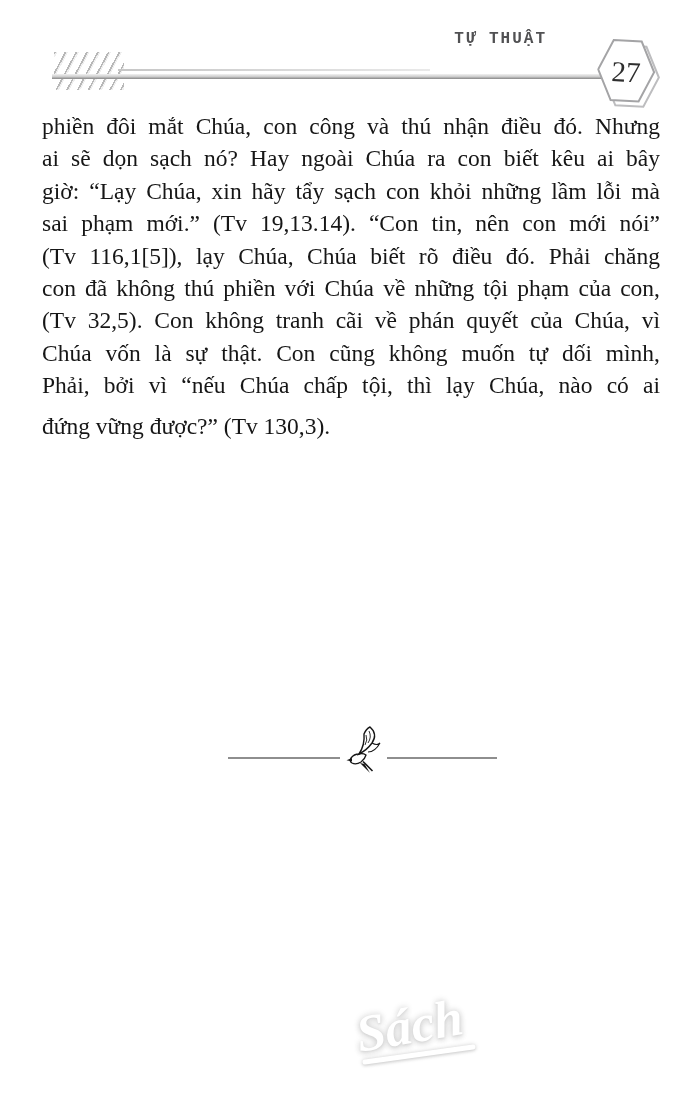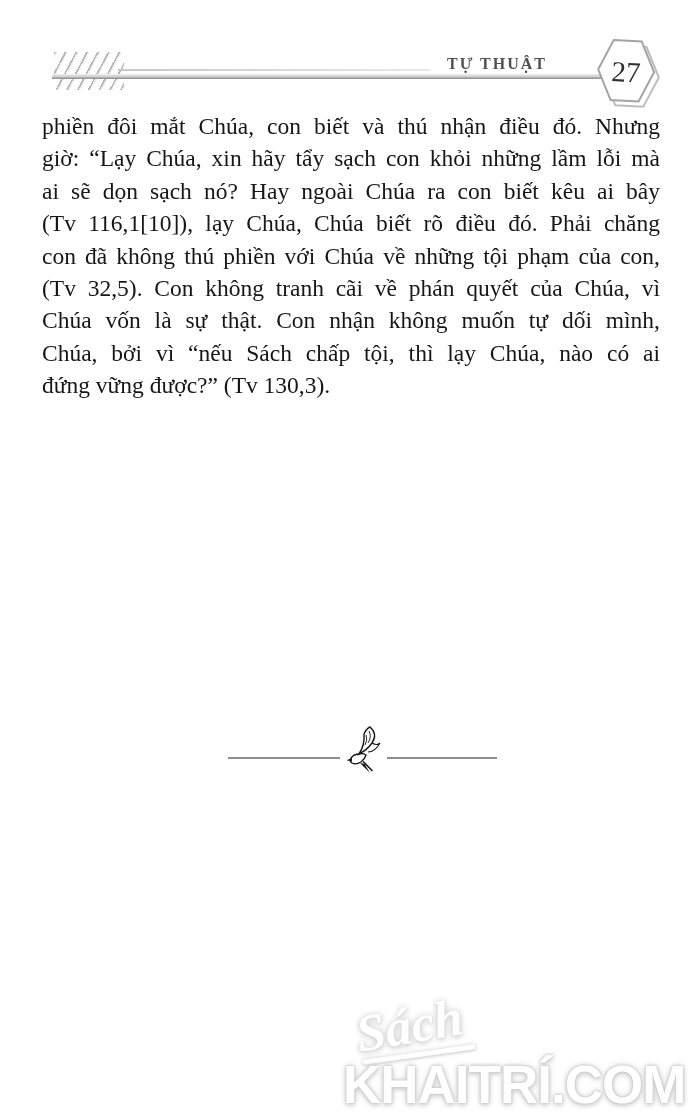--- a/index.html
+++ b/index.html
@@ -19,22 +19,22 @@
   }
   .rule-light{
     position:absolute;left:118px;top:69px;width:312px;height:1.6px;
     background:linear-gradient(90deg,#c6c6c6,#e9e9e9);
   }
   .rule-main{
     position:absolute;left:52px;top:74px;width:556px;height:4.5px;
     background:linear-gradient(180deg,#f1f1f1 0%,#cfcfcf 50%,#878787 100%);
   }
   .header-title{
-    position:absolute;right:153px;top:55px;
-    font-family:Liberation Serif, serif;
+    position:absolute;right:153px;top:30px;
+    font-family:Liberation Mono, monospace;
     font-weight:bold;font-size:16px;letter-spacing:2px;
     color:#515153;
   }
   .hex-badge{
     position:absolute;left:597px;top:39px;width:66px;height:70px;
     transform:rotate(3deg);
   }
   .hex-badge svg{position:absolute;left:0;top:0;}
   .hex-num{
     position:absolute;left:0;top:1px;width:58px;height:64px;
@@ -45,21 +45,21 @@
 
   
   .body-text{
     position:absolute;left:42px;top:110px;width:618px;
     font-size:23.5px;line-height:32.4px;color:#161616;
   }
   .text-line{
     text-align:justify;text-align-last:justify;text-justify:inter-word;
     white-space:nowrap;height:32.4px;overflow:visible;
   }
-  .text-line.last{text-align-last:left;}
+  .text-line.last{text-align-last:left;margin-top:8px;}
 
   
   .divider{position:absolute;left:228px;top:726px;width:270px;height:50px;}
   .div-line{position:absolute;top:31px;height:2px;background:#8e8e8e;}
   .div-line.left{left:0;width:112px;}
   .div-line.right{left:159px;width:110px;}
   .dove{position:absolute;left:116px;top:0;width:40px;height:50px;}
 
   
   .wm{position:absolute;color:#ffffff;}
@@ -94,42 +94,42 @@
 
   <div class="hex-badge">
     <svg width="66" height="70" viewBox="0 0 66 70">
       <polygon points="15,2 43,2 57,32 43,62 15,62 1,32" transform="translate(5,5)" fill="#ffffff" stroke="#bdbdbf" stroke-width="2"></polygon>
       <polygon points="15,2 43,2 57,32 43,62 15,62 1,32" fill="#ffffff" stroke="#a4a4a6" stroke-width="2"></polygon>
     </svg>
     <div class="hex-num">27</div>
   </div>
 
   <div class="body-text">
-    <div class="text-line">phiền đôi mắt Chúa, con biết và thú nhận điều đó. Nhưng</div>
+    <div class="text-line">phiền đôi mắt Chúa, con công và thú nhận điều đó. Nhưng</div>
+    <div class="text-line">ai sẽ dọn sạch nó? Hay ngoài Chúa ra con biết kêu ai bây</div>
     <div class="text-line">giờ: “Lạy Chúa, xin hãy tẩy sạch con khỏi những lầm lỗi mà</div>
-    <div class="text-line">ai sẽ dọn sạch nó? Hay ngoài Chúa ra con biết kêu ai bây</div>
-    <div class="text-line">(Tv 116,1[10]), lạy Chúa, Chúa biết rõ điều đó. Phải chăng</div>
+    <div class="text-line">sai phạm mới.” (Tv 19,13.14). “Con tin, nên con mới nói”</div>
+    <div class="text-line">(Tv 116,1[5]), lạy Chúa, Chúa biết rõ điều đó. Phải chăng</div>
     <div class="text-line">con đã không thú phiền với Chúa về những tội phạm của con,</div>
     <div class="text-line">(Tv 32,5). Con không tranh cãi về phán quyết của Chúa, vì</div>
-    <div class="text-line">Chúa vốn là sự thật. Con nhận không muốn tự dối mình,</div>
-    <div class="text-line">Chúa, bởi vì “nếu Sách chấp tội, thì lạy Chúa, nào có ai</div>
+    <div class="text-line">Chúa vốn là sự thật. Con cũng không muốn tự dối mình,</div>
+    <div class="text-line">Phải, bởi vì “nếu Chúa chấp tội, thì lạy Chúa, nào có ai</div>
     <div class="text-line last">đứng vững được?” (Tv 130,3).</div>
   </div>
 
   <div class="divider">
     <div class="div-line left"></div>
     <svg class="dove" viewBox="0 0 40 50">
       <path d="M26 1 Q34 8 28 17 Q23 24 15 28 Q21 19 20 8 Q22 3 26 1 Z" fill="none" stroke="#151515" stroke-width="1.4"></path>
       <path d="M25 5 Q28 11 24 17 M22 9 Q24 14 21 19" fill="none" stroke="#151515" stroke-width="0.9"></path>
       <path d="M28 17 Q33 20 36 17 Q31 26 24 26" fill="none" stroke="#151515" stroke-width="1.1"></path>
       <path d="M15 28 Q10 28 7 32 Q5 35 8 37 Q12 39 17 36 Q21 33 22 29 Q19 27 15 28 Z" fill="none" stroke="#151515" stroke-width="1.3"></path>
       <path d="M8 32 L2.5 34.2 L8 35.4 Z" fill="#151515"></path>
       <path d="M16 37 L26 47 L20.5 38 Z" fill="#151515"></path>
       <path d="M19 35.5 L28.5 45" fill="none" stroke="#151515" stroke-width="1.6"></path>
     </svg>
     <div class="div-line right"></div>
   </div>
 
   <div class="wm wm-script">Sách</div>
   <div class="wm-underline"></div>
-  <div class="wm wm-brand">KHAITRÍ.COM</div>
 
 </div>
 
 </body></html>

